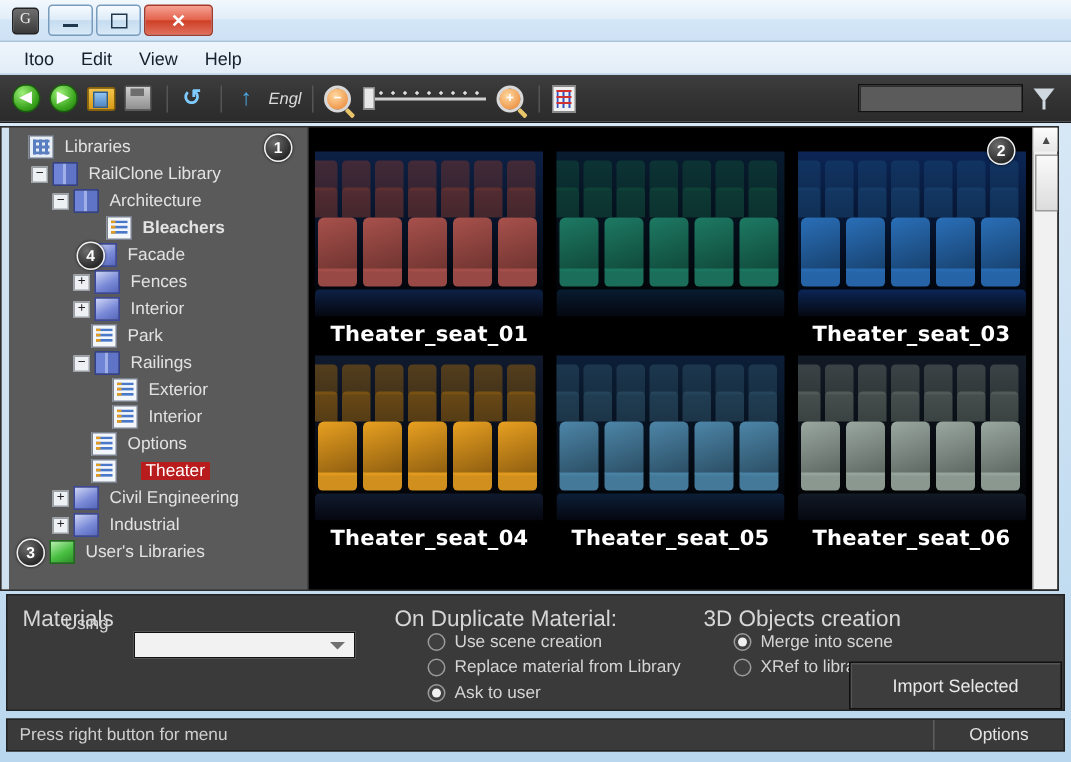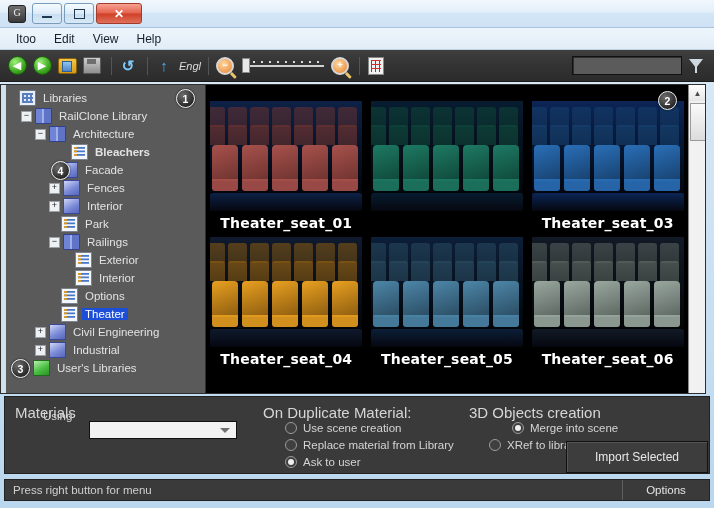--- a/index.html
+++ b/index.html
@@ -147,21 +147,21 @@
     position: relative; overflow: hidden;
   }
   .tree-scroll-left { position:absolute; left:0; top:0; width:5px; height:100%; background:#cfe0ee;}
   .tree { padding: 4px 0 0 6px; position: relative; }
   .row {
     display: flex; align-items: center; height: 18px;
     font-size: 11.5px; color: #e2e2e2; white-space: nowrap;
     position: relative;
   }
   .row .lbl { padding: 0 3px; }
-  .row.sel .lbl { background: #1d4ed8; color: #fff; }
+  .row.sel .lbl { background: #b91c1c; color: #fff; margin-left: 12px; }
   .exp {
     width: 9px; height: 9px; border: 1px solid #9aa0a6; background: #eef1f4;
     color: #222; font-size: 9px; line-height: 7px; text-align: center;
     margin-right: 3px; flex: 0 0 auto; font-family: "Liberation Sans", sans-serif;
   }
   .exp.blank { border: none; background: none; }
   .ico { width: 15px; height: 14px; margin-right: 4px; flex: 0 0 auto; }
   .ico.books {
     background: linear-gradient(90deg,#6f84d6 0 40%, #9fb0e8 40% 55%, #5f74c6 55% 100%);
     border: 1px solid #33408a; border-radius: 1px;
@@ -667,21 +667,21 @@
     <div class="radio-row" style="left:280px; top:42px;">
       <span class="radio"></span>
       <span>Replace material from Library</span>
     </div>
     <div class="radio-row" style="left:280px; top:59px;">
       <span class="radio on"></span>
       <span>Ask to user</span>
     </div>
 
     <div class="sect-title" style="left:464px; top:7px;text-align:center;">3D Objects creation</div>
-    <div class="radio-row" style="left:484px; top:25px;margin-left:23px;">
+    <div class="radio-row" style="left:484px; top:25px;">
       <span class="radio on"></span>
       <span>Merge into scene</span>
     </div>
     <div class="radio-row" style="left:484px; top:42px;">
       <span class="radio"></span>
       <span>XRef to library</span>
     </div>
   </div>
 
   <div class="import-btn">Import Selected</div>

